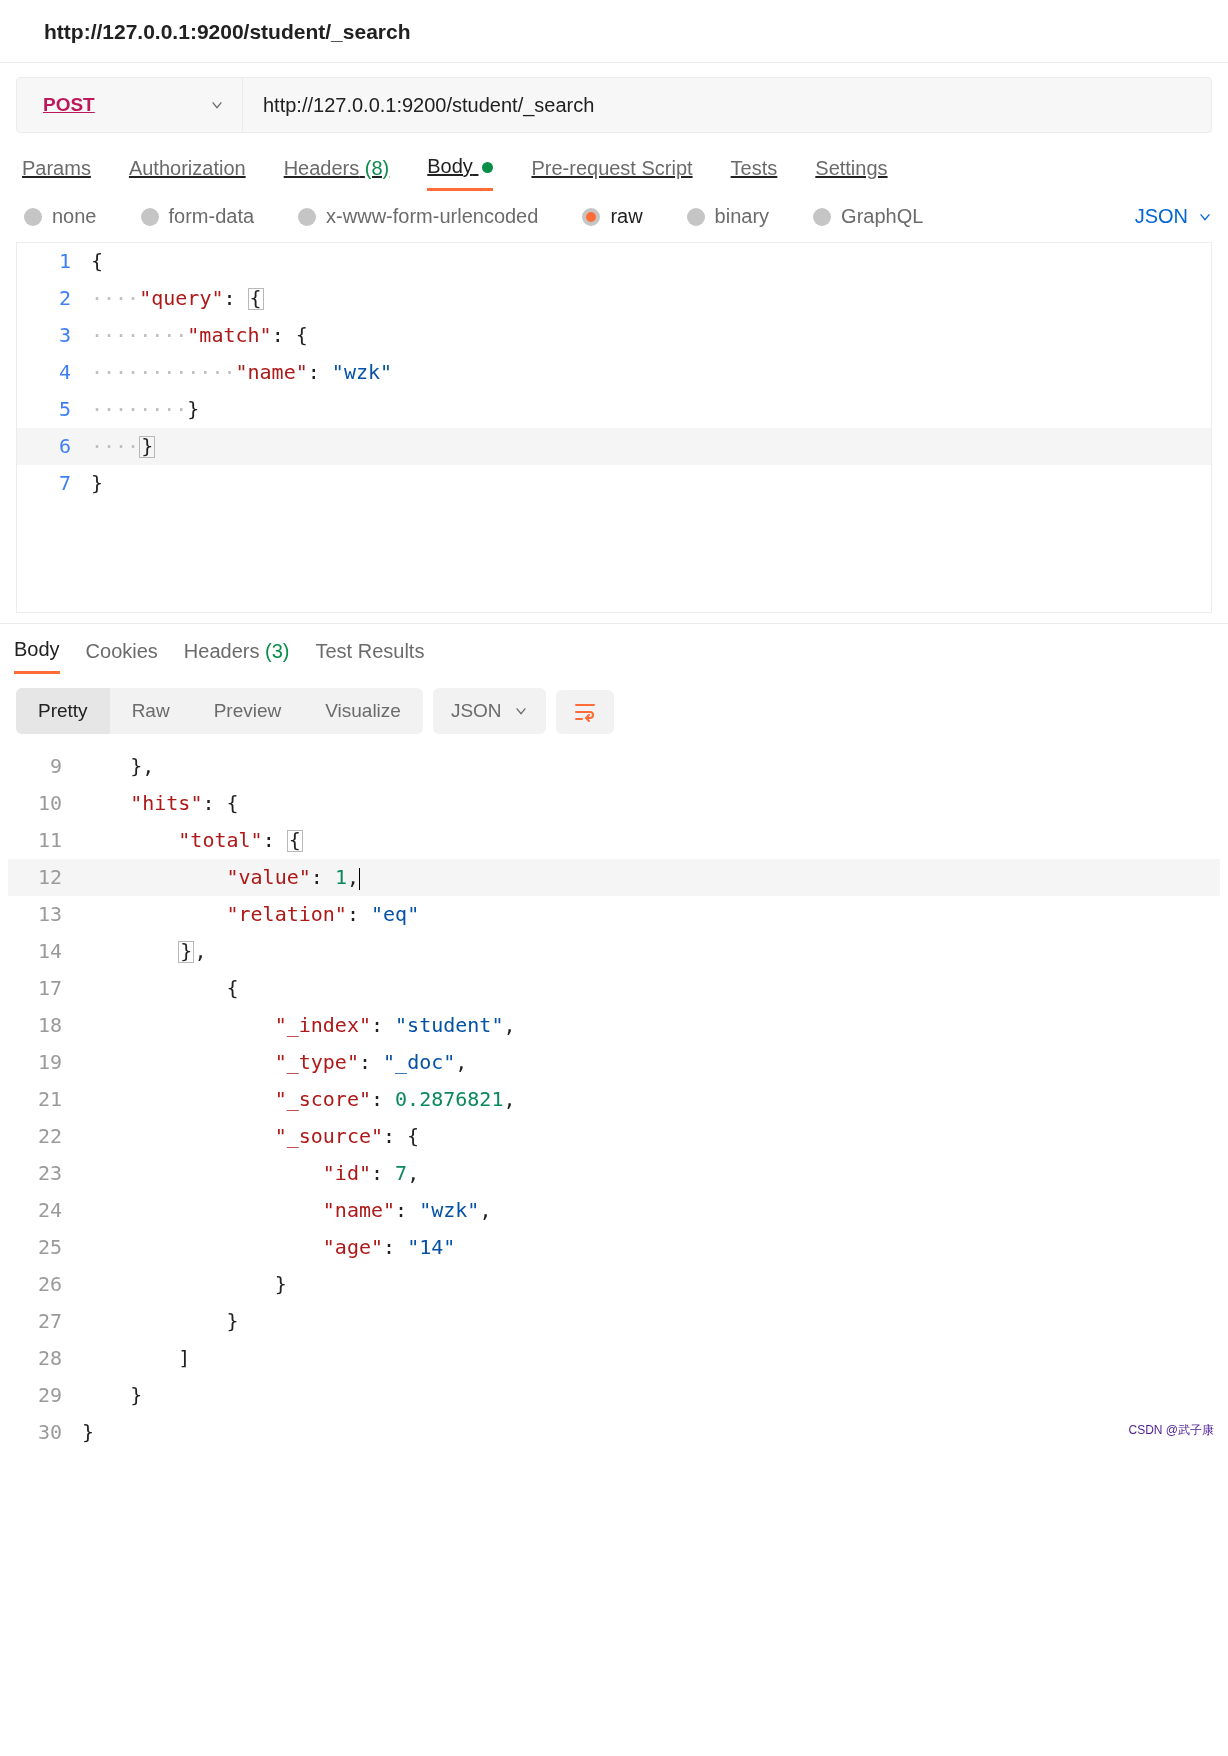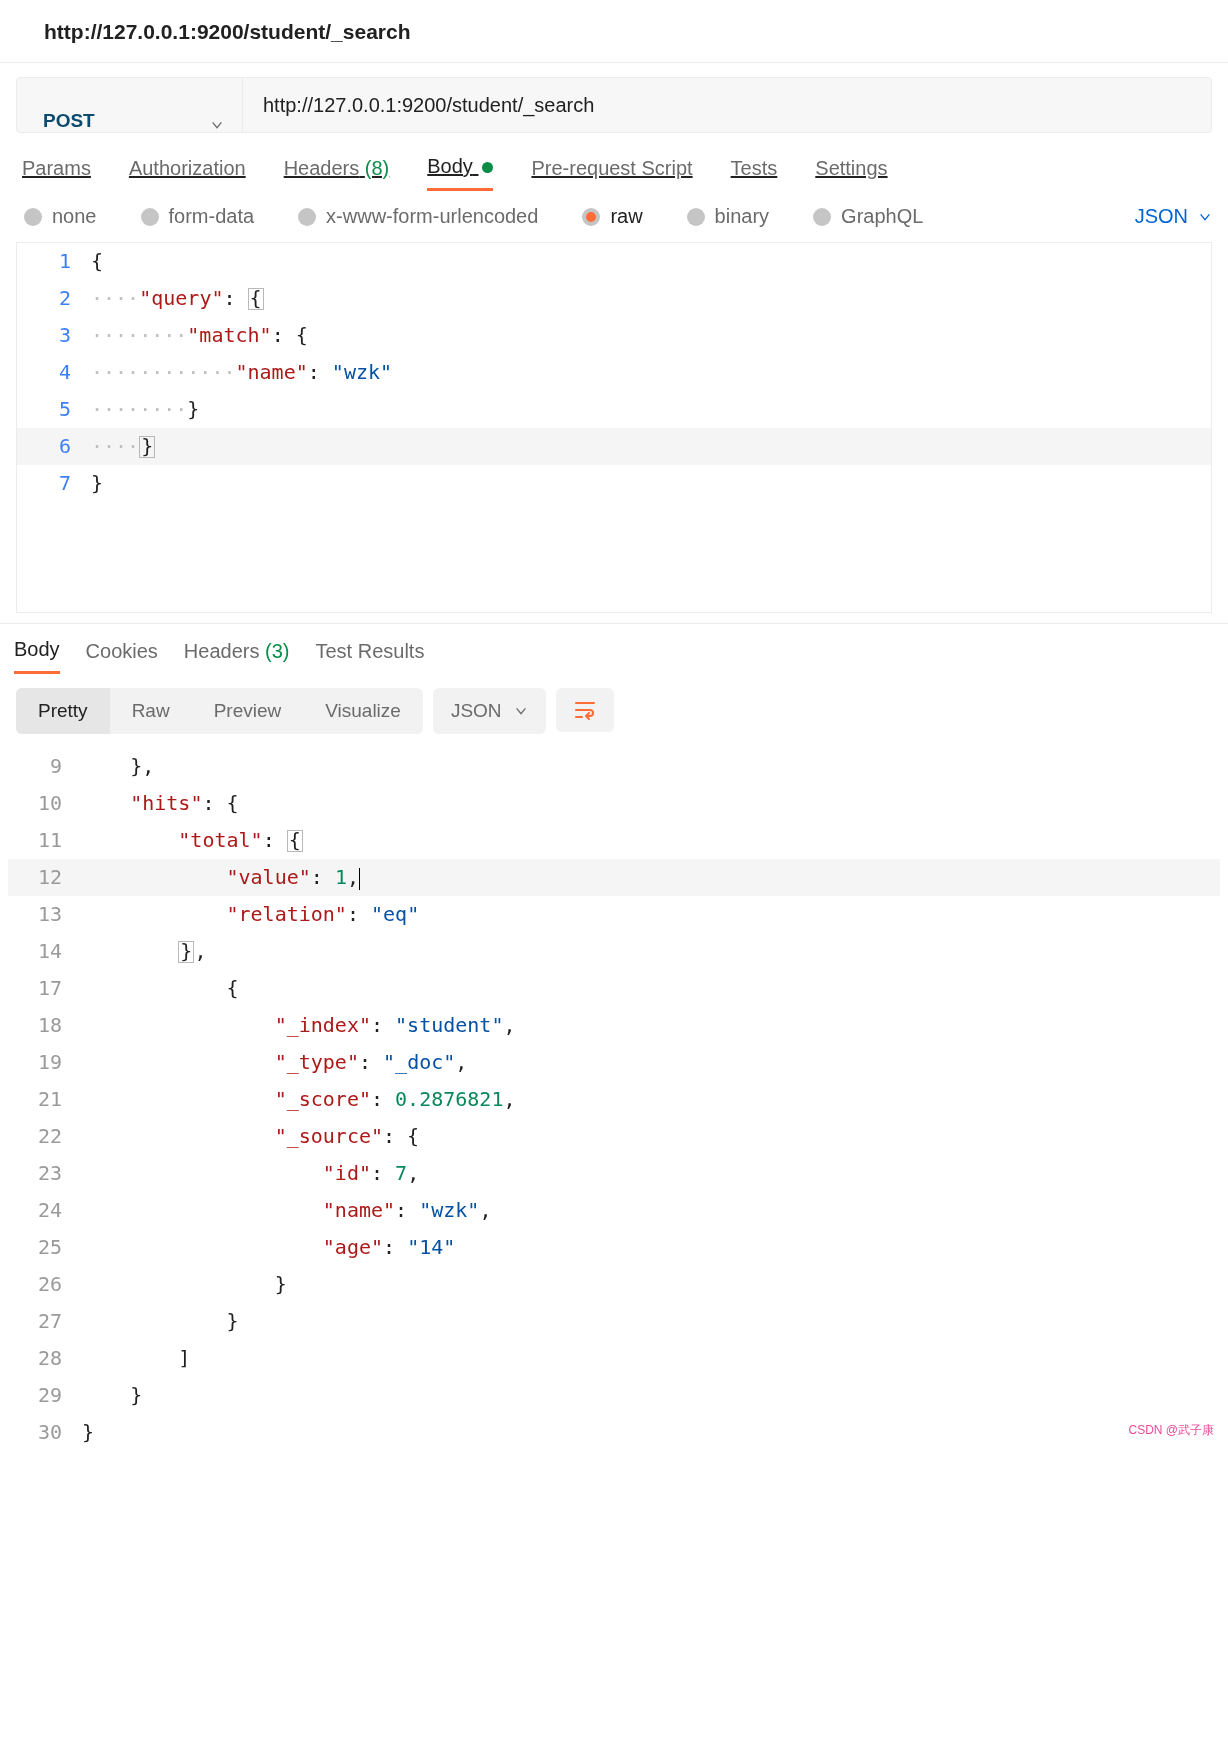--- a/index.html
+++ b/index.html
@@ -1,20 +1,20 @@
 <!DOCTYPE html>
 <html><head>
 <meta charset="utf-8">
 <style>
 * { box-sizing: border-box; margin: 0; padding: 0; }
 body { font-family: -apple-system, "Helvetica Neue", Arial, sans-serif; background: #fff; width: 1228px; color: #212121; }
 .header-title { padding: 20px 16px 18px 44px; font-size: 21px; font-weight: 700; color: #212121; }
 .divider { border-top: 1px solid #ececec; }
 .req-bar { display: flex; margin: 14px 16px 0 16px; border: 1px solid #ececec; background: #f7f7f7; height: 56px; border-radius: 4px; }
-.method-dd { width: 226px; display: flex; align-items: flex-end; justify-content: space-between; padding: 0 18px 0 26px; border-right: 1px solid #ececec; font-size: 19px; font-weight: 600; color: #0c4a6e; }
+.method-dd { width: 226px; display: flex; align-items: center; justify-content: space-between; padding: 0 18px 0 26px; border-right: 1px solid #ececec; font-size: 19px; font-weight: 600; color: #be185d; text-decoration: underline; }
 .chev { width: 14px; height: 14px; }
 .url { flex: 1; display: flex; align-items: center; padding: 0 20px; font-size: 20px; color: #212121; }
 .tabs1 { display: flex; gap: 38px; padding: 22px 16px 0 22px; font-size: 20px; align-items: center; text-decoration: underline; }
 .tab1 { color: #6b6b6b; padding-bottom: 10px; cursor: pointer; }
 .tab1.active { color: #212121; border-bottom: 3px solid #ff6c37; }
 .tab1 .badge { color: #0a8d48; }
 .dot { display: inline-block; width: 11px; height: 11px; border-radius: 50%; background: #0a8d48; margin-left: 4px; vertical-align: middle; }
 .radio-row { display: flex; gap: 44px; align-items: flex-end; padding: 14px 16px 14px 24px; font-size: 20px; color: #6b6b6b; }
 .radio { display: flex; align-items: center; gap: 10px; }
 .rd { width: 18px; height: 18px; border-radius: 50%; background: #c5c5c5; display: inline-block; }
@@ -27,29 +27,29 @@
 .gutter.blue { color: #3d7ff5; }
 .codecell { flex: 1; white-space: pre; position: relative; }
 .key { color: #ae1818; }
 .str { color: #0451a5; }
 .num { color: #09885a; }
 .pun { color: #212121; }
 .ind { color: #bfbfbf; }
 .tabs2 { display: flex; gap: 26px; padding: 14px 16px 0 14px; font-size: 20px; align-items: center; border-top: 1px solid #ececec; }
 .tab2 { color: #6b6b6b; padding-bottom: 10px; }
 .tab2.active { color: #212121; border-bottom: 3px solid #ff6c37; }
-.viewbar { display: flex; gap: 10px; align-items: flex-start; padding: 14px 16px; font-size: 19px; }
+.viewbar { display: flex; gap: 10px; align-items: flex-end; padding: 14px 16px; font-size: 19px; }
 .segment { background: #f2f2f2; border-radius: 6px; display: flex; overflow: hidden; }
 .seg { padding: 12px 22px; color: #6b6b6b; }
 .seg.active { background: #e6e6e6; color: #212121; }
 .pill { background: #f2f2f2; border-radius: 6px; padding: 12px 18px; display: flex; align-items: center; gap: 12px; color: #6b6b6b; font-weight: 500; }
 .wrap-icon { color: #ff6c37; }
 .resp { font-family: "SFMono-Regular", Menlo, Consolas, monospace; font-size: 20px; line-height: 37px; margin: 0 8px; position: relative; }
 .resp-row { display: flex; }
-.watermark { position: absolute; bottom: 2px; right: 6px; font-size: 12px; color: #ec4899; font-family: -apple-system, Arial; }
+.watermark { position: absolute; bottom: 2px; right: 6px; font-size: 12px; color: #4c1d95; font-family: -apple-system, Arial; }
 .bracket-box { display: inline-block; border: 1px solid #b8b8b8; padding: 0 1px; line-height: 18px; height: 22px; }
 .cursor-line { border-left: 1.5px solid #000; height: 22px; display: inline-block; vertical-align: middle; }
 </style>
 </head>
 <body>
 
 <div class="header-title">http://127.0.0.1:9200/student/_search</div>
 <div class="divider"></div>
 
 <div class="req-bar">

